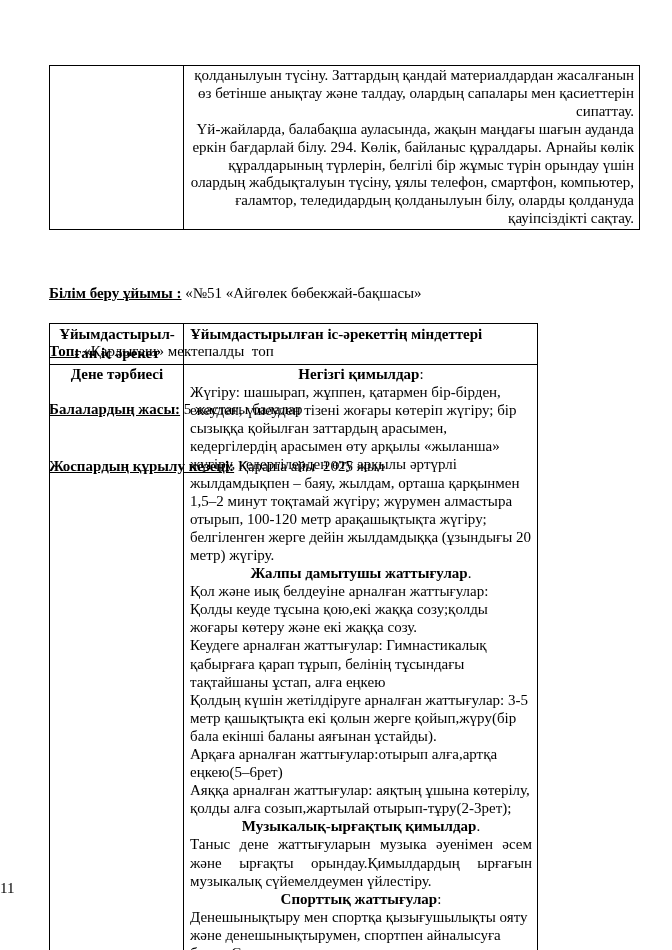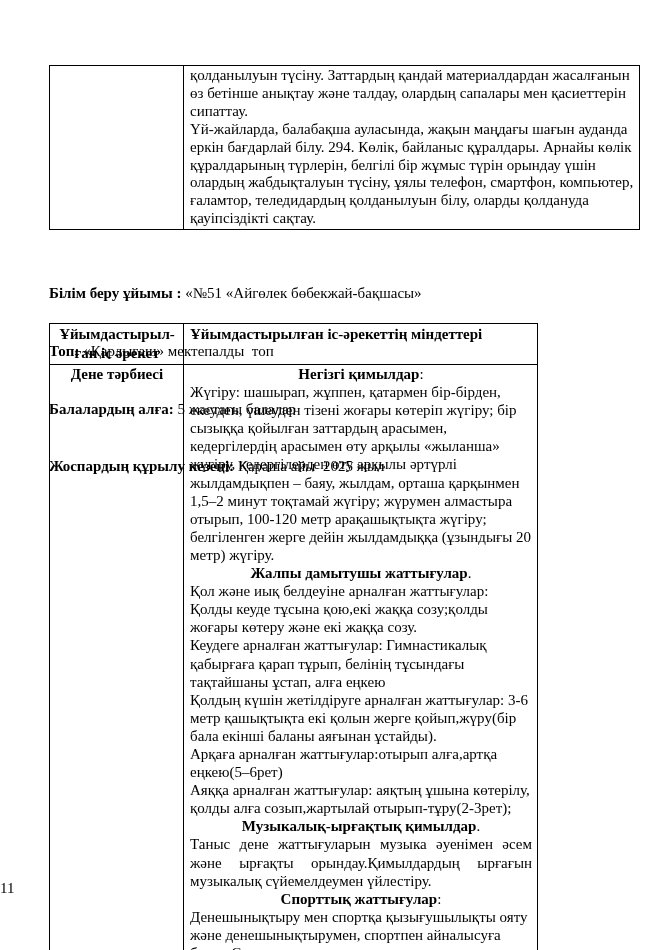--- a/index.html
+++ b/index.html
@@ -6,28 +6,28 @@
   html, body { width:672px; height:950px; background:#ffffff; }
   body {
     font-family:"Liberation Serif", "DejaVu Serif", serif;
     font-size:15px;
     color:#000000;
     position:relative;
     overflow:hidden;
   }
   table { border-collapse:collapse; position:absolute; left:49px; table-layout:fixed; }
   td { border:1px solid #000; vertical-align:top; }
-  .top-table { top:65px; width:591px; }
+  .top-table { top:65px; width:591px;text-align:right; }
   .top-table td { line-height:17.9px; padding:1px 5px 1px 6px; }
   .col-narrow { width:134px; }
   .info-block {
     position:absolute; left:49px; top:246px;
     line-height:19.2px; white-space:pre-wrap; width:600px;
   }
-  .info-block b { font-weight:bold; }
+  .info-block b { font-weight:bold;text-decoration:underline; }
   .main-table { top:323px; width:489px; }
   .main-table .hdr td { font-weight:bold; height:41px; line-height:19px; padding:1px 5px 1px 6px; }
   .hdr .c1 { text-align:center; }
   .main-table .body-row td { height:509px; line-height:18.1px; padding:0 5px 1px 6px; }
   .activity-cell { text-align:center; font-weight:bold; }
   p { margin:0; }
   p.bold-head { font-weight:bold;text-align:center; }
   p.bold-head .tail { font-weight:normal; }
   p.justify { text-align:justify; }
   .hdr-line { display:block; }
@@ -47,42 +47,42 @@
       <p>қолданылуын түсіну. Заттардың қандай материалдардан жасалғанын өз бетінше анықтау және талдау, олардың сапалары мен қасиеттерін сипаттау.</p>
       <p>Үй-жайларда, балабақша ауласында, жақын маңдағы шағын ауданда еркін бағдарлай білу. 294. Көлік, байланыс құралдары. Арнайы көлік құралдарының түрлерін, белгілі бір жұмыс түрін орындау үшін олардың жабдықталуын түсіну, ұялы телефон, смартфон, компьютер, ғаламтор, теледидардың қолданылуын білу, оларды қолдануда қауіпсіздікті сақтау.</p>
     </td>
   </tr>
 </tbody>
   </table>
 
 <div class="info-block">
   <div><b>Білім беру ұйымы :</b><span> «№51 «Айгөлек бөбекжай-бақшасы»</span></div>
   <div><b>Топ:</b><span> «Қарлығаш» мектепалды  топ</span></div>
-  <div><b>Балалардың алға:</b><span> 5 жастағы балалар</span></div>
+  <div><b>Балалардың жасы:</b><span> 5 жастағы балалар</span></div>
   <div><b>Жоспардың құрылу кезеңі:</b><span> Қараша айы  2025 жыл</span></div>
 </div>
 
 <table class="main-table">
   <tbody>
       <tr class="hdr">
     <td class="col-narrow c1">
       <span class="hdr-line">Ұйымдастырыл-</span>
       <span class="hdr-line">ған іс әрекет</span>
     </td>
     <td>Ұйымдастырылған іс-әрекеттің міндеттері</td>
   </tr>
   <tr class="body-row">
     <td class="col-narrow activity-cell">Дене тәрбиесі</td>
     <td>
       <p class="bold-head"><span>Негізгі қимылдар</span><span class="tail">:</span></p>
       <p>Жүгіру: шашырап, жұппен, қатармен бір-бірден, екеуден, үшеуден тізені жоғары көтеріп жүгіру; бір сызыққа қойылған заттардың арасымен, кедергілердің арасымен өту арқылы «жыланша» жүгіру, кедергілерден өту арқылы әртүрлі жылдамдықпен – баяу, жылдам, орташа қарқынмен 1,5–2 минут тоқтамай жүгіру; жүрумен алмастыра отырып, 100-120 метр арақашықтықта жүгіру; белгіленген жерге дейін жылдамдыққа (ұзындығы 20 метр) жүгіру.</p>
       <p class="bold-head"><span>Жалпы дамытушы жаттығулар</span><span class="tail">.</span></p>
       <p>Қол және иық белдеуіне арналған жаттығулар: Қолды кеуде тұсына қою,екі жаққа созу;қолды жоғары көтеру және екі жаққа созу.</p>
       <p>Кеудеге арналған жаттығулар: Гимнастикалық қабырғаға қарап тұрып, белінің тұсындағы тақтайшаны ұстап, алға еңкею</p>
-      <p>Қолдың күшін жетілдіруге арналған жаттығулар: 3-6 метр қашықтықта екі қолын жерге қойып,жүру(бір бала екінші баланы аяғынан ұстайды).</p>
+      <p>Қолдың күшін жетілдіруге арналған жаттығулар: 3-5 метр қашықтықта екі қолын жерге қойып,жүру(бір бала екінші баланы аяғынан ұстайды).</p>
       <p>Арқаға арналған жаттығулар:отырып алға,артқа еңкею(5–6рет)</p>
       <p>Аяққа арналған жаттығулар: аяқтың ұшына көтерілу, қолды алға созып,жартылай отырып-тұру(2-3рет);</p>
       <p class="bold-head"><span>Музыкалық-ырғақтық қимылдар</span><span class="tail">.</span></p>
       <p class="justify">Таныс дене жаттығуларын музыка әуенімен әсем және ырғақты орындау.Қимылдардың ырғағын музыкалық сүйемелдеумен үйлестіру.</p>
       <p class="bold-head"><span>Спорттық жаттығулар</span><span class="tail">:</span></p>
       <p>Денешынықтыру мен спортқа қызығушылықты ояту және денешынықтырумен, спортпен айналысуға баулу. Спорт</p>
     </td>
   </tr>
 </tbody>
   </table>

